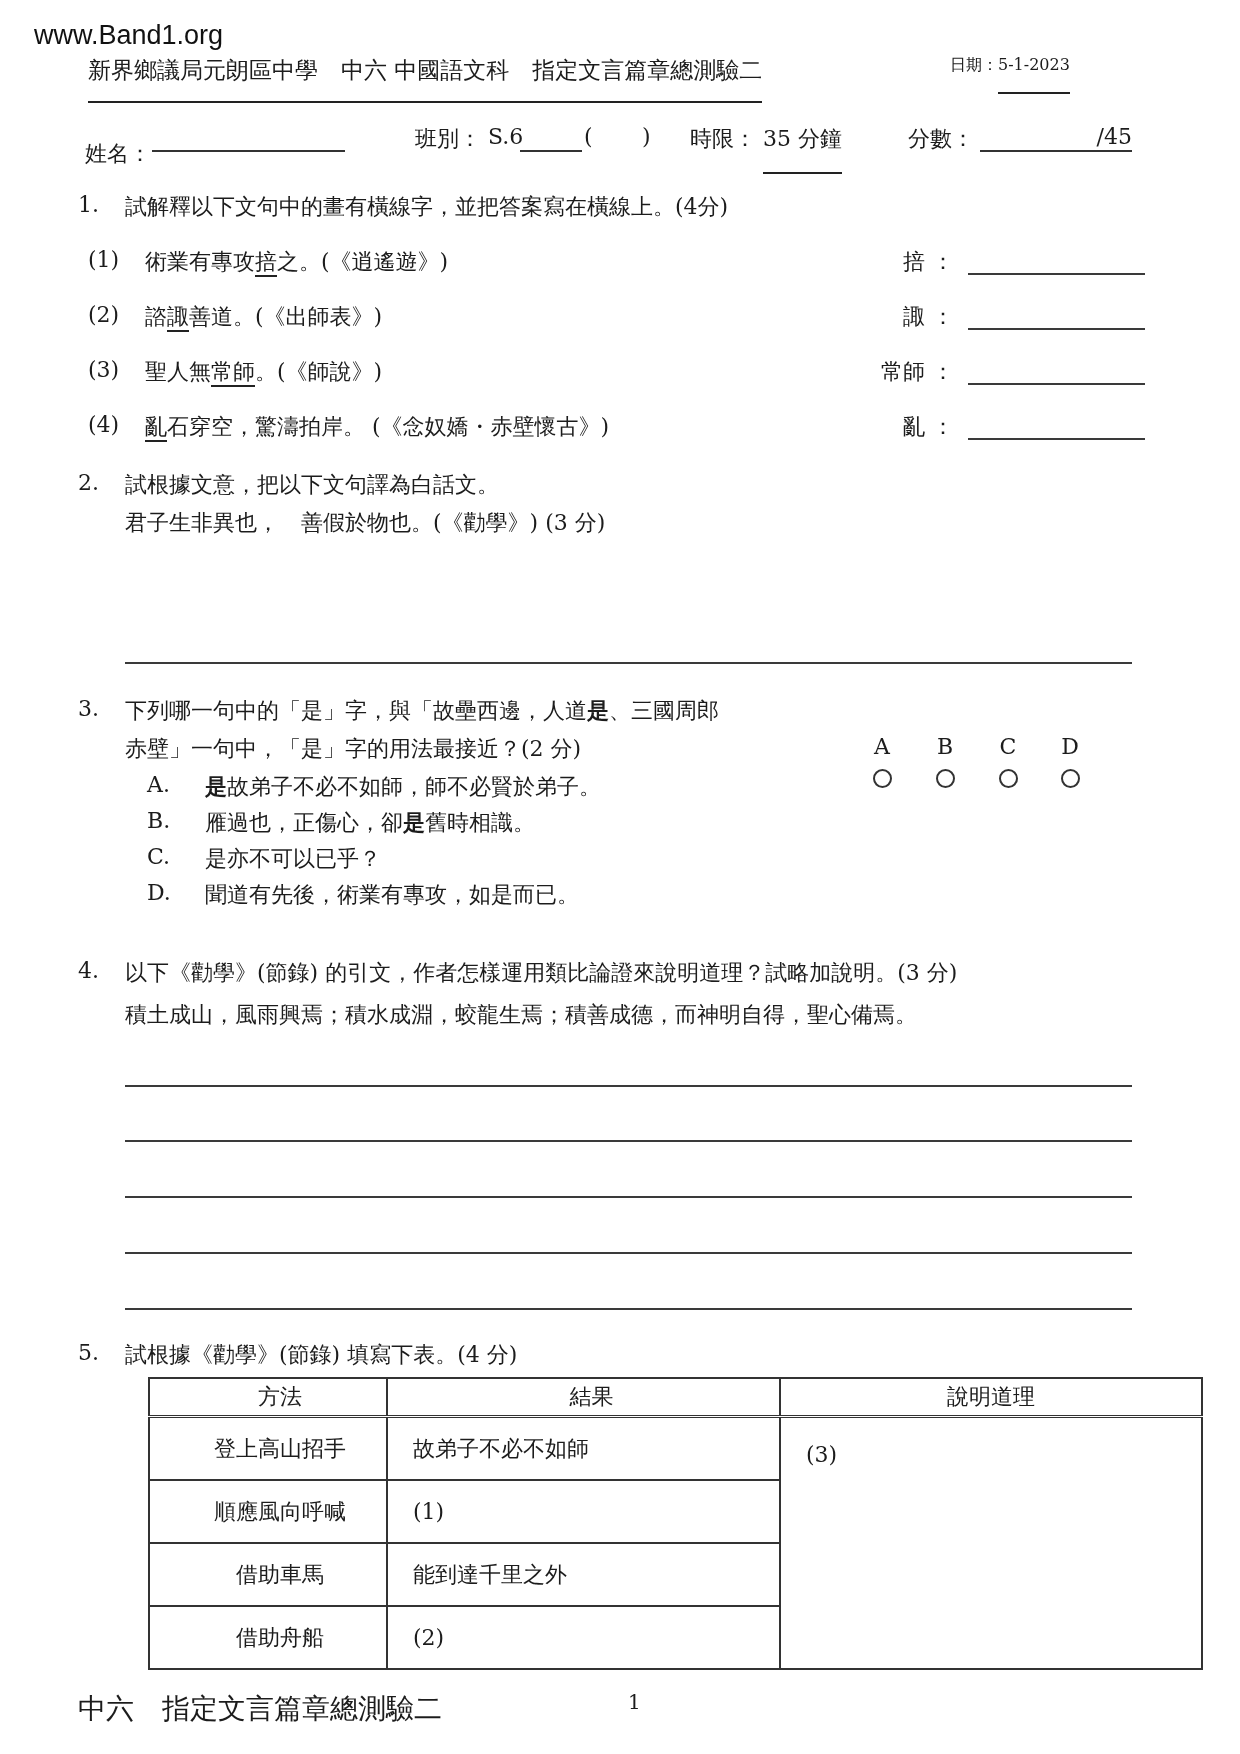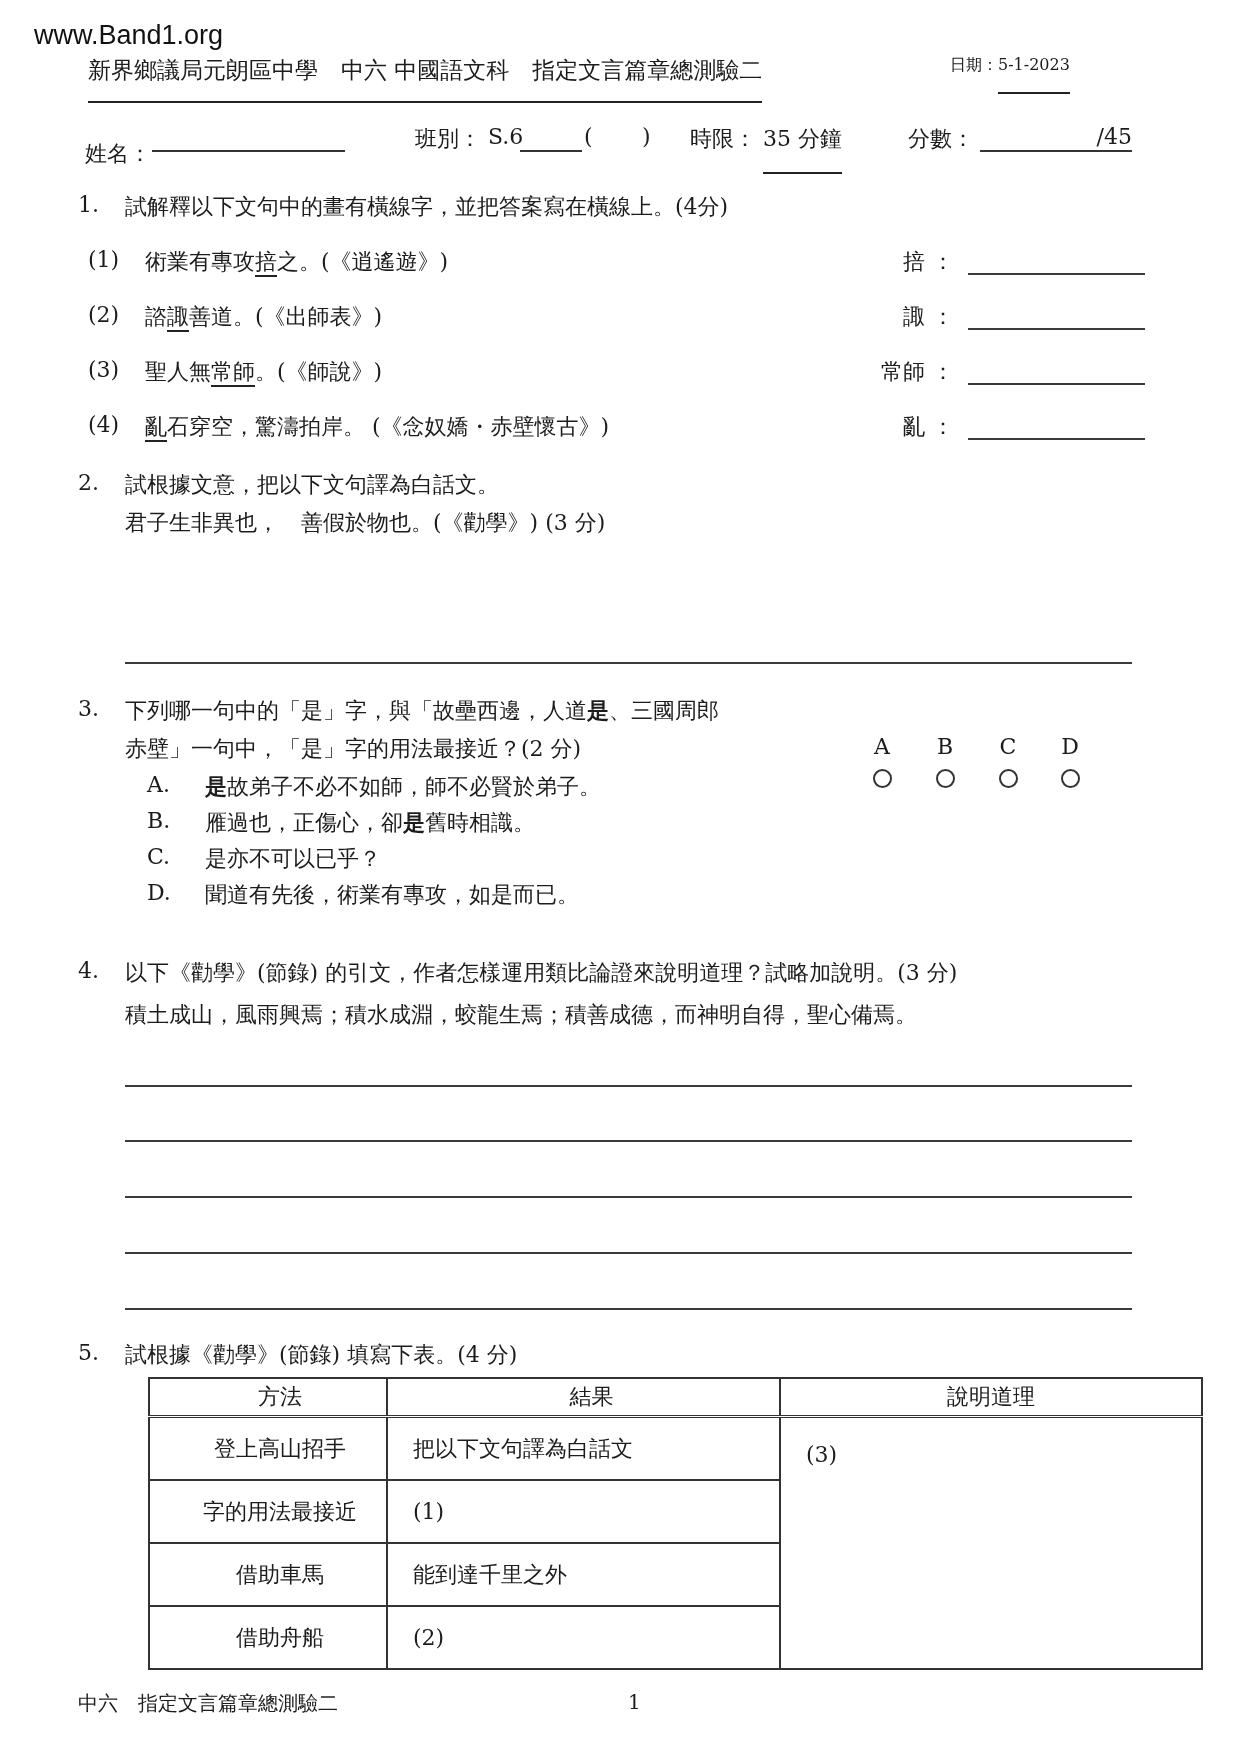--- a/index.html
+++ b/index.html
@@ -42,21 +42,21 @@
   .mc-letter{position:absolute;top:0;width:20px;text-align:center;}
   .bubble{position:absolute;top:0;width:19px;height:19px;border:2px solid #333;border-radius:50%;box-sizing:border-box;background:#fff;}
   
   .q5table{position:absolute;left:148px;top:1377px;border-collapse:collapse;table-layout:fixed;}
   .q5table td,.q5table th{border:2px solid #333;font-weight:normal;font-size:22px;padding-left:25px;}
   .q5table th{height:34px;text-align:center;border-bottom:3px double #333;}
   .q5table td{height:59px;}
   .col-method{width:210px;text-align:center;}
   .col-result{width:365px;text-align:left;padding-left:14px;}
   .col-reason{width:395px;vertical-align:top;text-align:left;padding:24px 0 0 14px;}
-  .footer-left{left:78px;top:1690px;font-size:20px;}
+  .footer-left{left:78px;top:1690px;font-size:28px;}
   .footer-page{left:628px;top:1690px;font-size:20px;}
 </style>
 </head>
 <body>
 
 <div id="page">
 
   <div class="abs watermark">www.Band1.org</div>
 
   <div class="abs hdr-school">
@@ -181,25 +181,25 @@
 
   <table class="q5table">
     <tbody>
         <tr>
       <th class="col-method">方法</th>
       <th class="col-result" style="text-align:center;padding-left:17px;">結果</th>
       <th class="col-reason" style="vertical-align:middle;text-align:center;padding:0;">說明道理</th>
     </tr>
     <tr>
       <td class="col-method">登上高山招手</td>
-      <td class="col-result">把以下文句譯為白話文</td>
+      <td class="col-result">故弟子不必不如師</td>
       <td class="col-reason" rowspan="4">(3)</td>
     </tr>
     <tr>
-      <td class="col-method">字的用法最接近</td>
+      <td class="col-method">順應風向呼喊</td>
       <td class="col-result">(1)</td>
     </tr>
     <tr>
       <td class="col-method">借助車馬</td>
       <td class="col-result">能到達千里之外</td>
     </tr>
     <tr>
       <td class="col-method">借助舟船</td>
       <td class="col-result">(2)</td>
     </tr>

